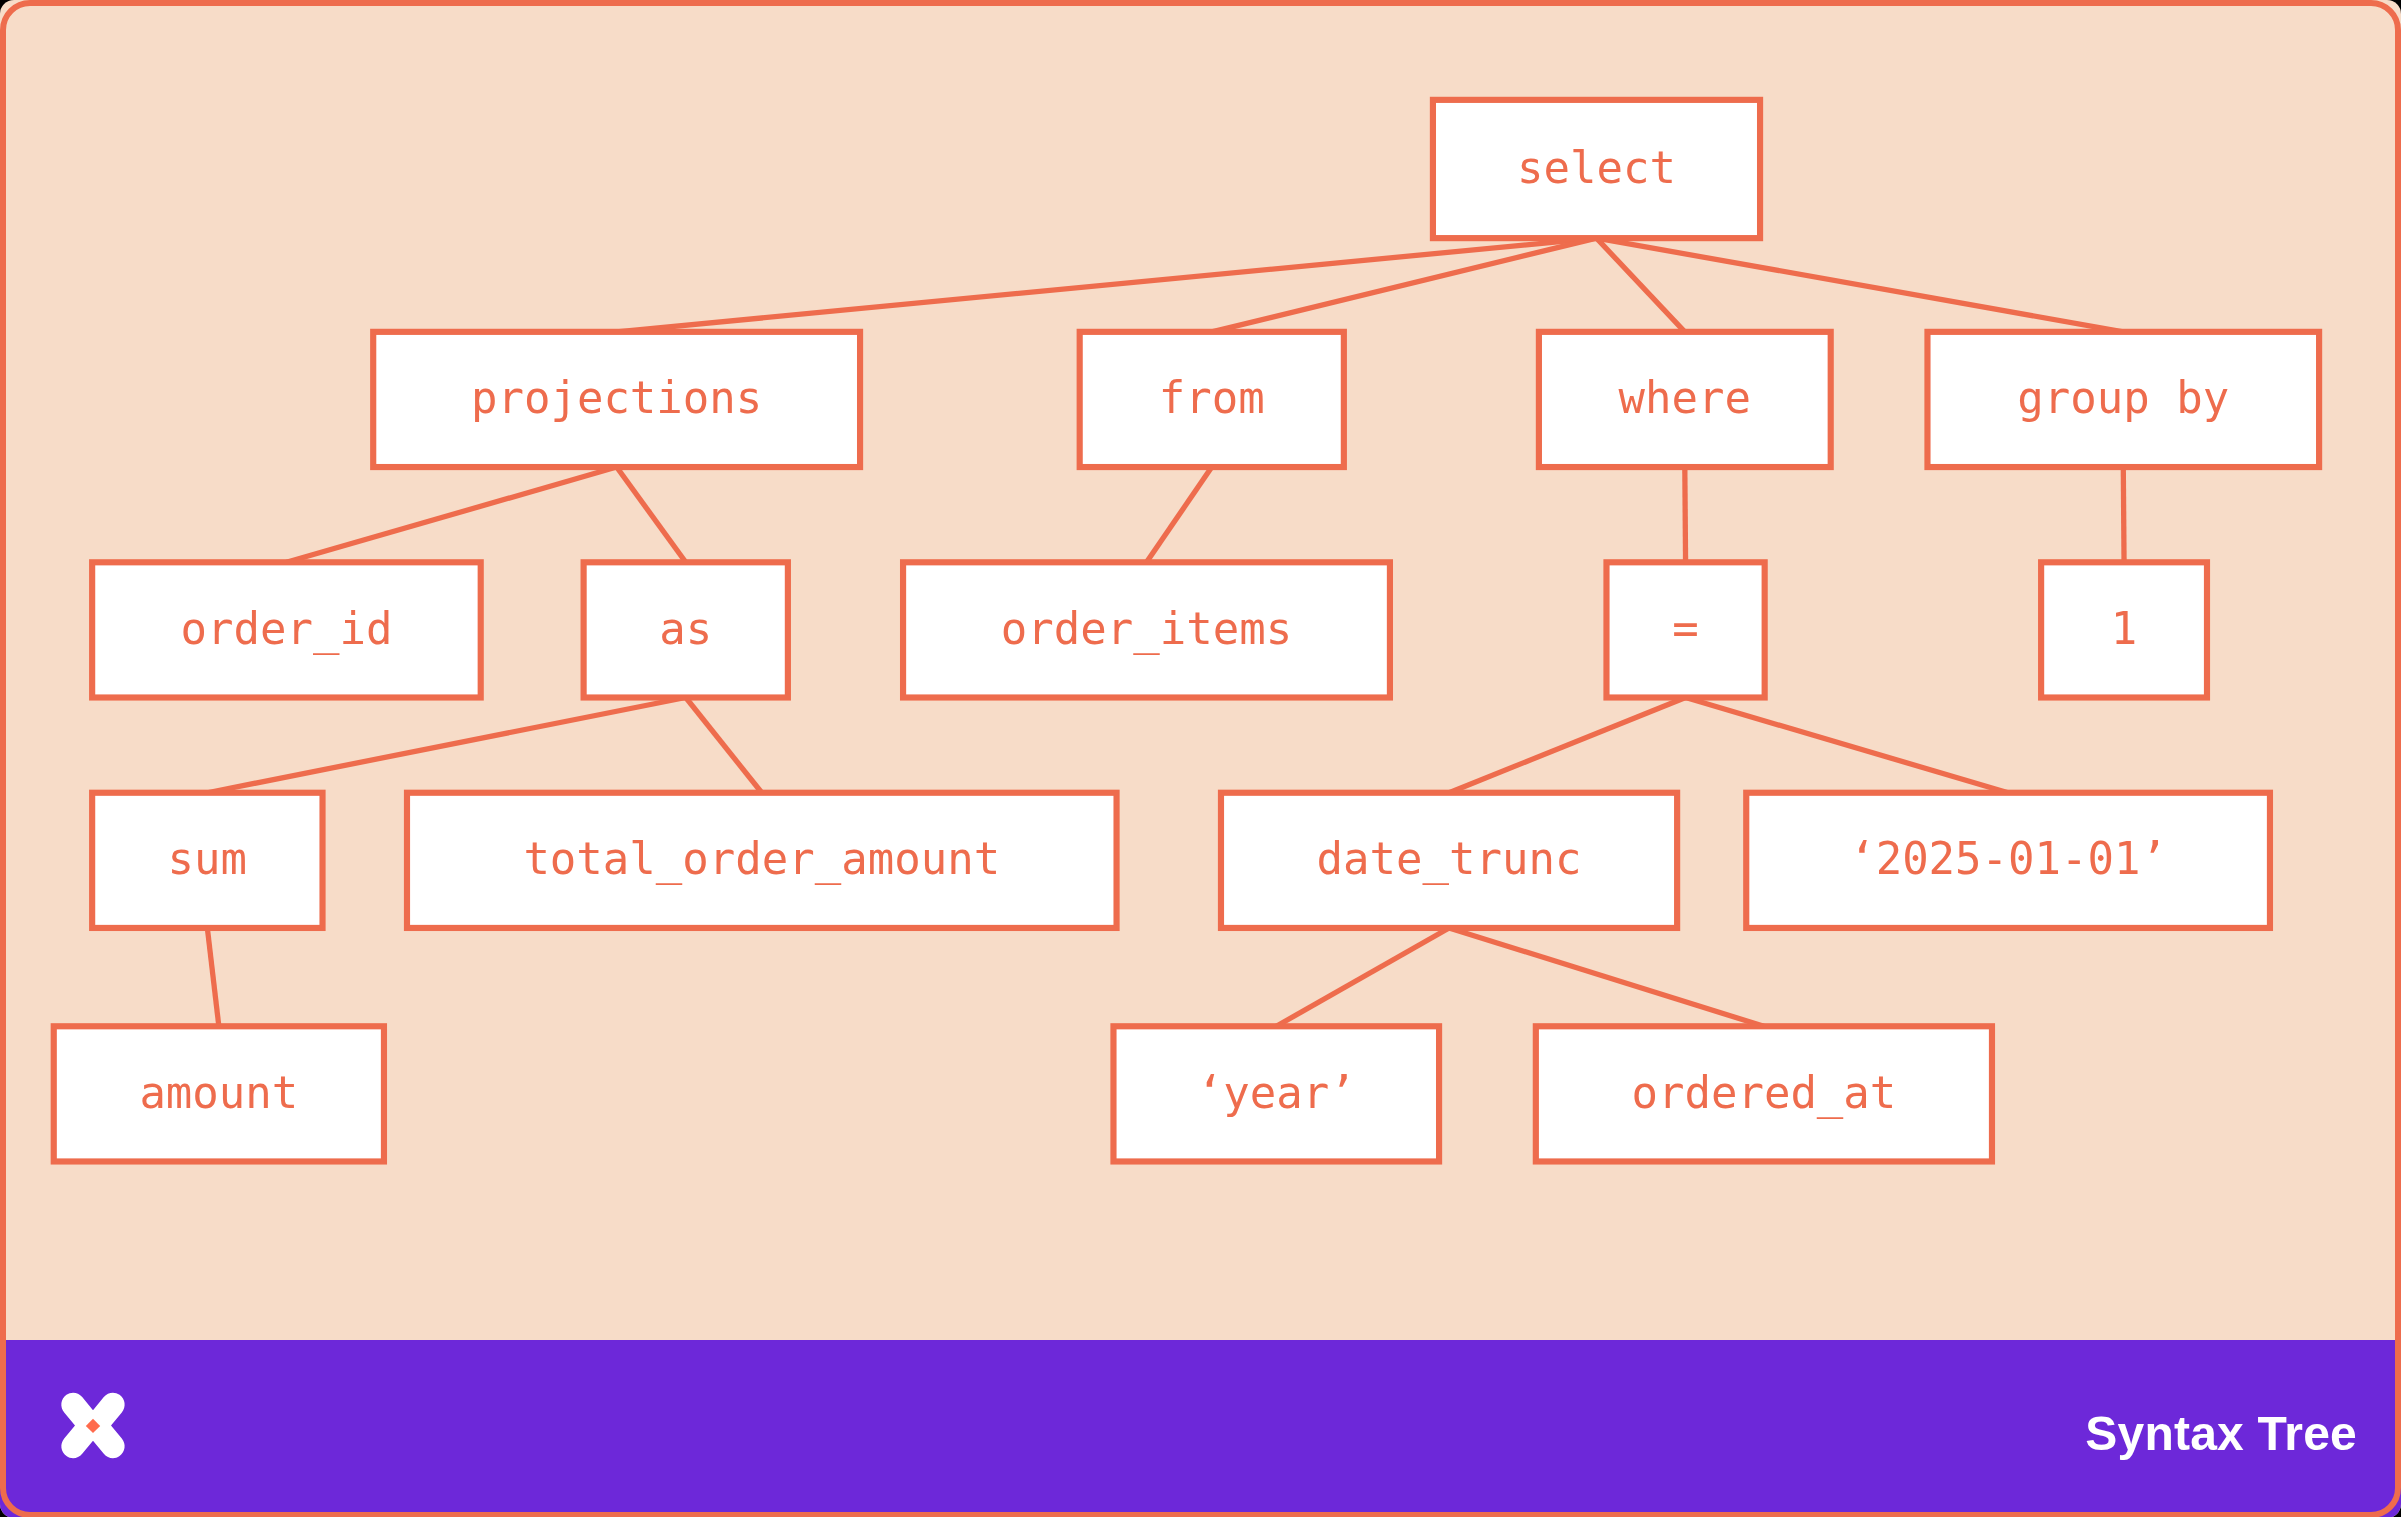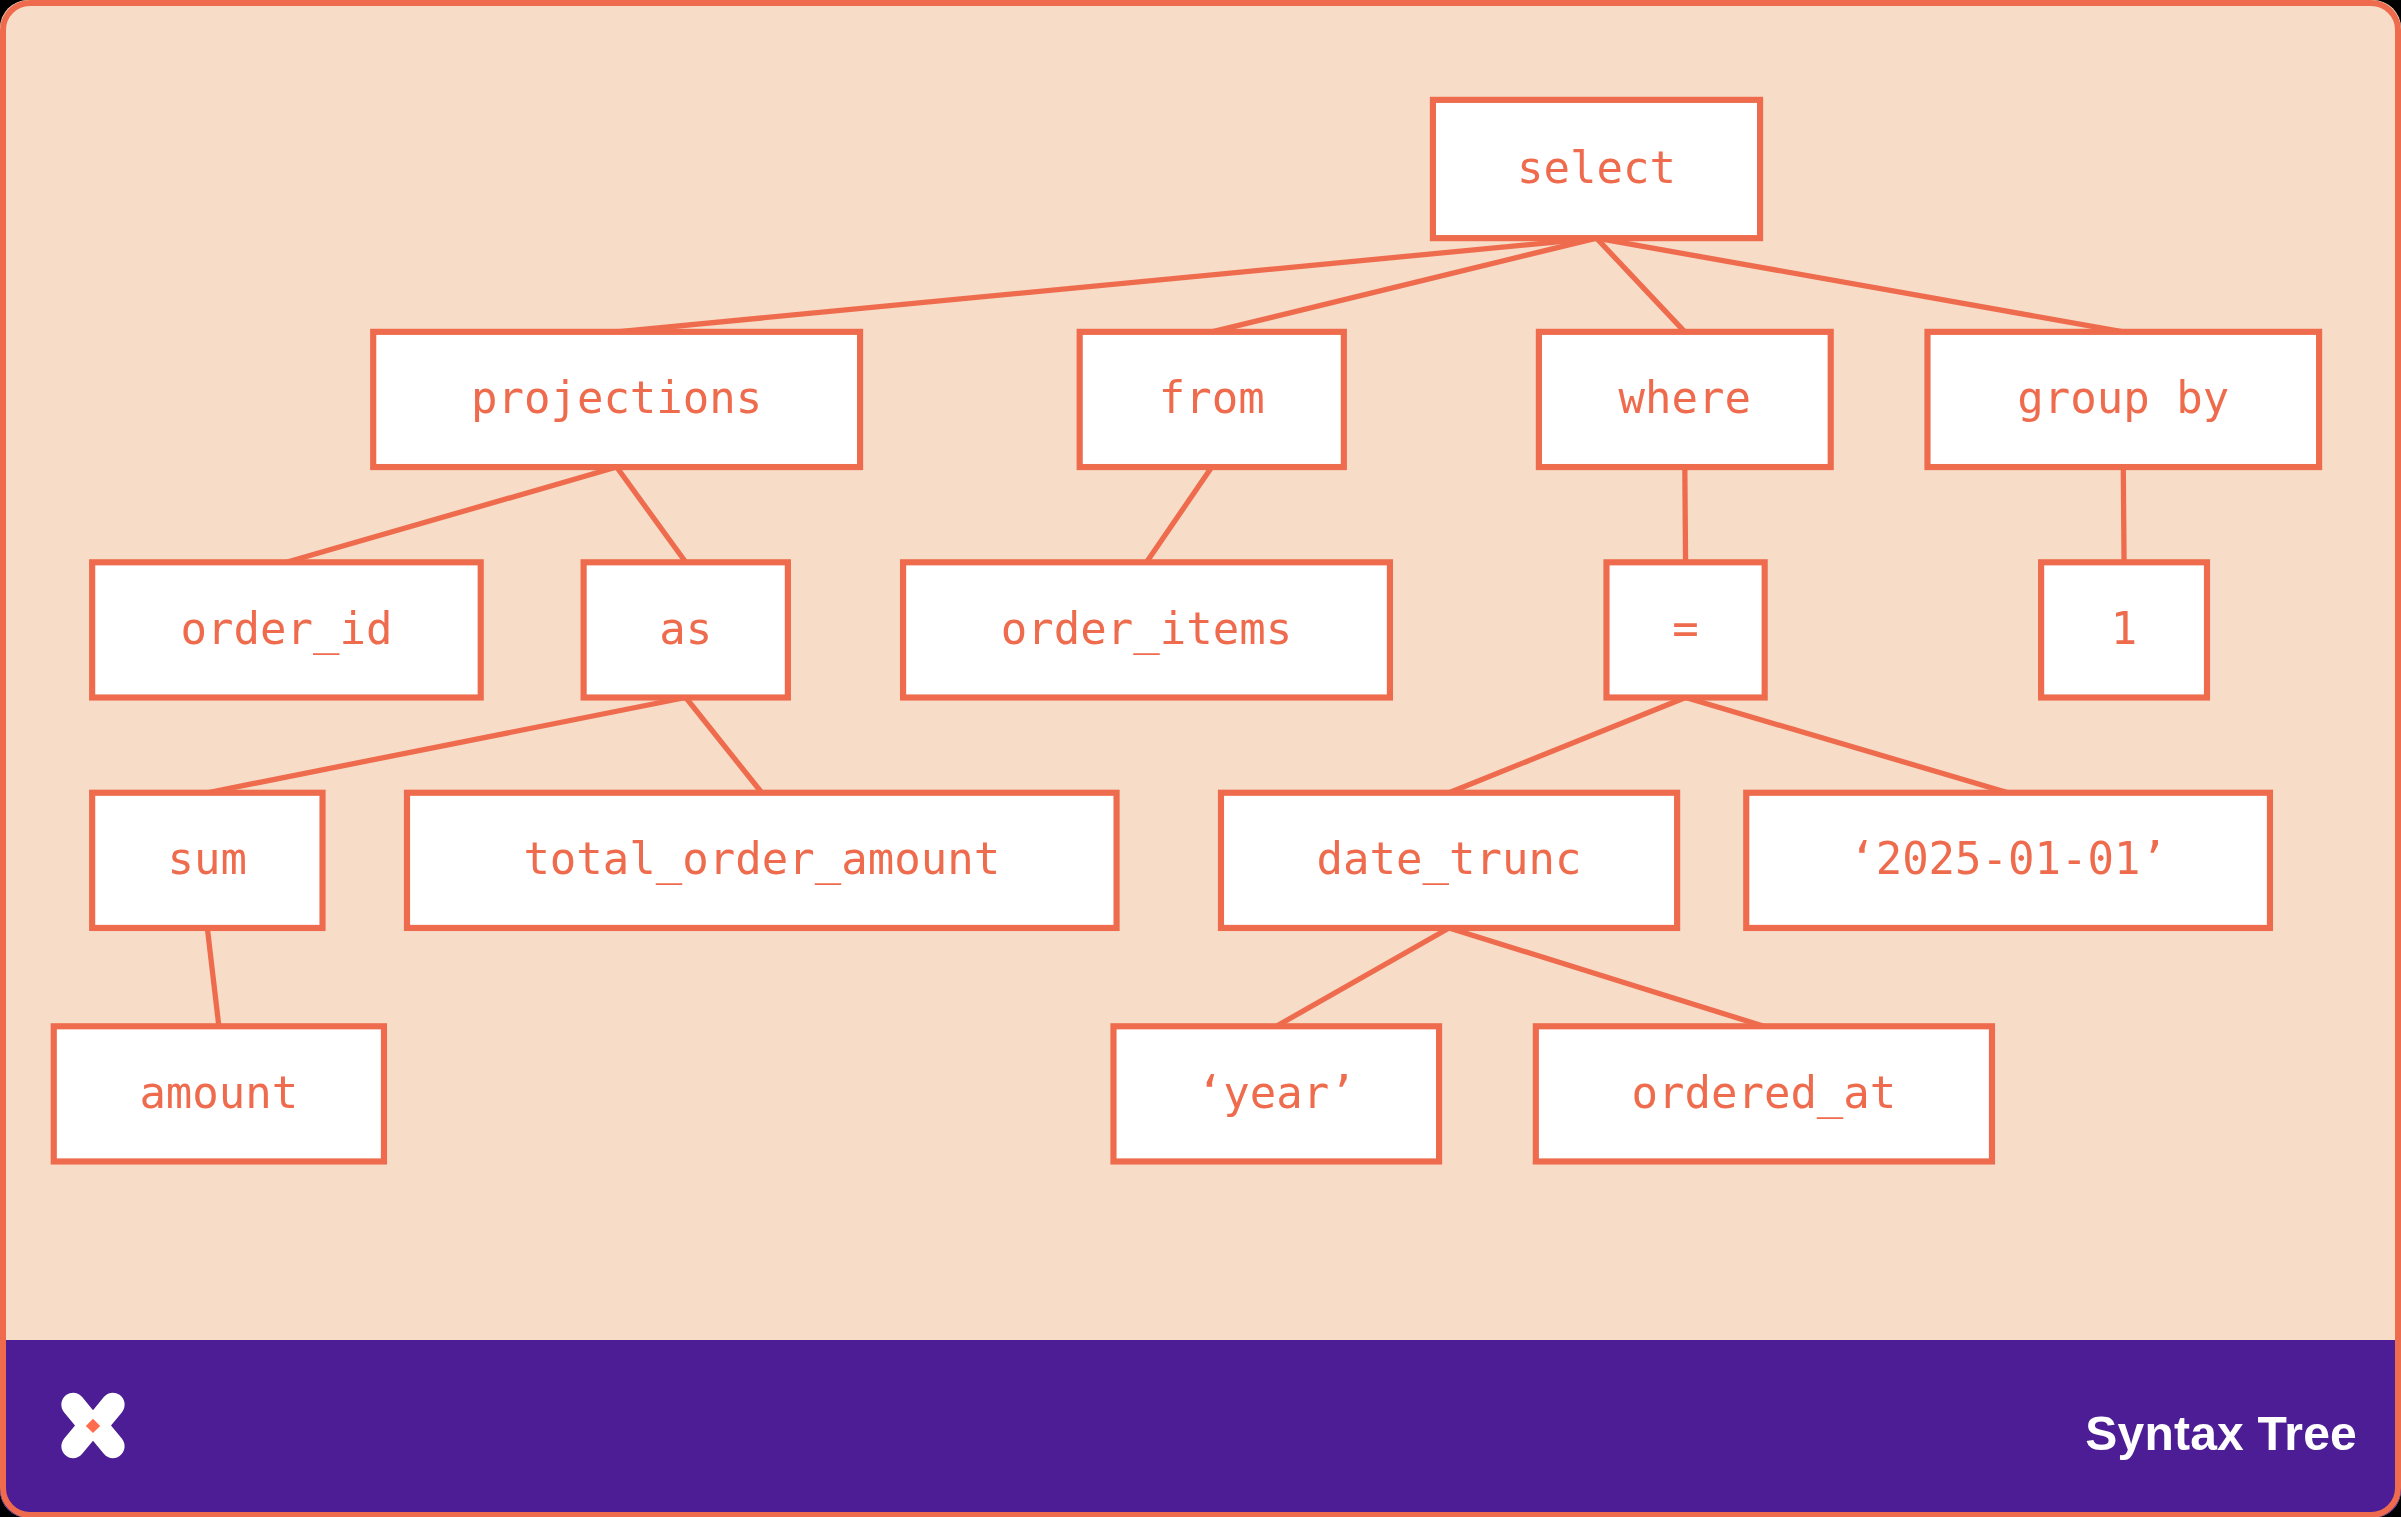--- a/index.html
+++ b/index.html
@@ -11,21 +11,21 @@
     width: 2401px;
     height: 1518px;
     font-family: "Liberation Sans", sans-serif;
     overflow: hidden;
   }
   #card {
     position: absolute;
     left: 0; top: 0;
     width: 2401px;
     height: 1518px;
-    border-radius: 28px;
+    border-radius: 14px;
     overflow: hidden;
     background: #F7DCC8;
     box-sizing: border-box;
   }
   #card-border {
     position: absolute;
     left: 0; top: 0;
     width: 2401px;
     height: 1518px;
     border-radius: 30px;
@@ -40,21 +40,21 @@
     width: 2401px;
     height: 1340px;
     display: block;
   }
   #footer {
     position: absolute;
     left: 0;
     top: 1340px;
     width: 2401px;
     height: 178px;
-    background: #4c1d95;
+    background: #6d28d9;
     display: flex;
     align-items: center;
     justify-content: space-between;
     box-sizing: border-box;
     padding: 9px 44px 0 48px;
   }
   #footer-title {
     color: #FFFFFF;
     font-family: "Liberation Sans", sans-serif;
     font-size: 48px;

